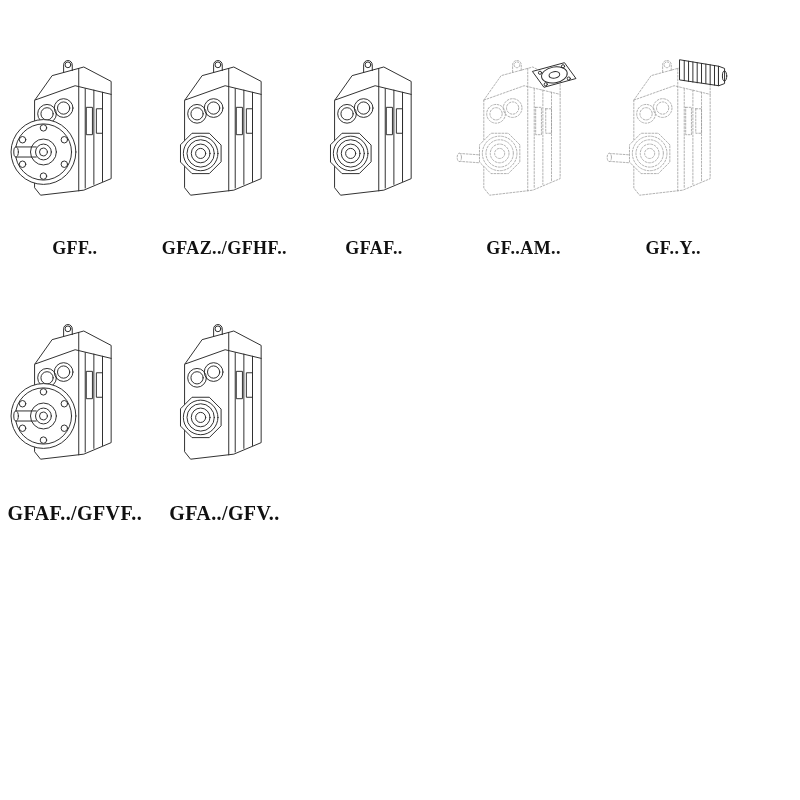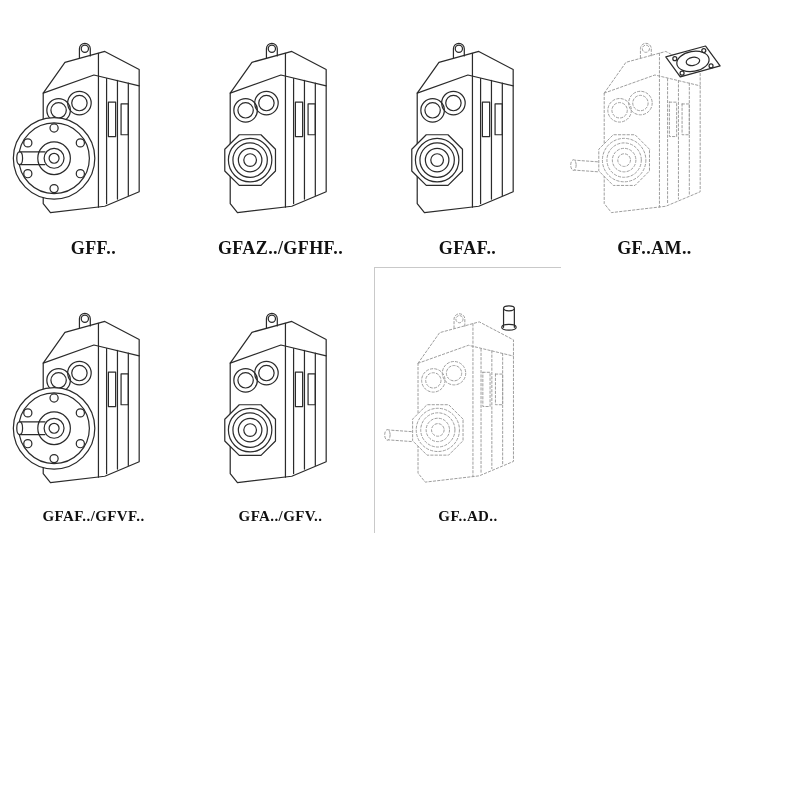--- a/index.html
+++ b/index.html
@@ -1,32 +1,32 @@
 <!DOCTYPE html>
 <html><head>
 <meta charset="utf-8">
 <style>
   html,body{margin:0;padding:0;background:#fff;}
   body{width:800px;height:800px;font-family:"Liberation Serif",serif;overflow:hidden;}
   .grid{
     display:grid;
-    grid-template-columns:repeat(4,1fr);
+    grid-template-columns:repeat(5,1fr);
     grid-template-rows:repeat(3,1fr);
     width:748px;height:800px;box-sizing:border-box;padding:0;
   }
   figure.cell{
     margin:0;display:flex;flex-direction:column;align-items:center;
     justify-content:flex-end;padding:4px 2px 8px;box-sizing:border-box;min-width:0;
   }
   figure.cell svg.draw{flex:1 1 auto;width:94%;max-height:215px;}
   figcaption.lbl{
     font-weight:bold;font-size:18px;letter-spacing:.4px;color:#111;
     margin-top:3px;white-space:nowrap;text-align:center;
   }
-  .row3 figcaption.lbl{font-size:15px;}
+  .row3 figcaption.lbl{font-size:20px;}
   .boxed{border-top:1px solid #c9c9c9;border-left:1px solid #c9c9c9;}
   
   g.ink{color:#2b2b2b;stroke-width:1.35;}
   g.dashed{color:#9d9d9d;stroke-width:1.1;stroke-dasharray:2.6 2.2;}
   svg.draw *{stroke-linejoin:round;stroke-linecap:round;}
   #defs{position:absolute;width:0;height:0;overflow:hidden;}
 </style>
 </head>
 <body>
 
@@ -155,20 +155,34 @@
           <use href="#gbearing"></use>
           <use href="#gleftshaft"></use>
         </g>
       <g class="ink">
           <use href="#gtopflange"></use>
         </g>
     </svg>
     <figcaption class="lbl">GF..AM..</figcaption>
   </figure>
 
+  <figure class="cell">
+    <svg class="draw" viewBox="0 0 190 224">
+      <g class="dashed">
+          <use href="#gbody"></use>
+          <use href="#gface"></use>
+          <use href="#gbearing"></use>
+          <use href="#gleftshaft"></use>
+        </g>
+      <g class="ink">
+          <use href="#gmotor"></use>
+        </g>
+    </svg>
+    <figcaption class="lbl">GF..Y..</figcaption>
+  </figure>
 
   <figure class="cell row3">
     <svg class="draw" viewBox="0 0 190 224">
       <g class="ink">
           <use href="#gbody"></use>
           <use href="#gface"></use>
           <use href="#gflange"></use>
           <use href="#gshaft"></use>
         </g>
     </svg>
@@ -180,28 +194,14 @@
       <g class="ink">
           <use href="#gbody"></use>
           <use href="#gface"></use>
           <use href="#gbearing"></use>
         </g>
     </svg>
     <figcaption class="lbl">GFA../GFV..</figcaption>
   </figure>
 
 
-  <figure class="cell row3 boxed">
-    <svg class="draw" viewBox="0 0 190 224">
-      <g class="dashed">
-          <use href="#gbody"></use>
-          <use href="#gface"></use>
-          <use href="#gbearing"></use>
-          <use href="#gleftshaft"></use>
-        </g>
-      <g class="ink">
-          <use href="#gtopshaft"></use>
-        </g>
-    </svg>
-    <figcaption class="lbl">GF..AD..</figcaption>
-  </figure>
 
 </div>
 
 </body></html>

